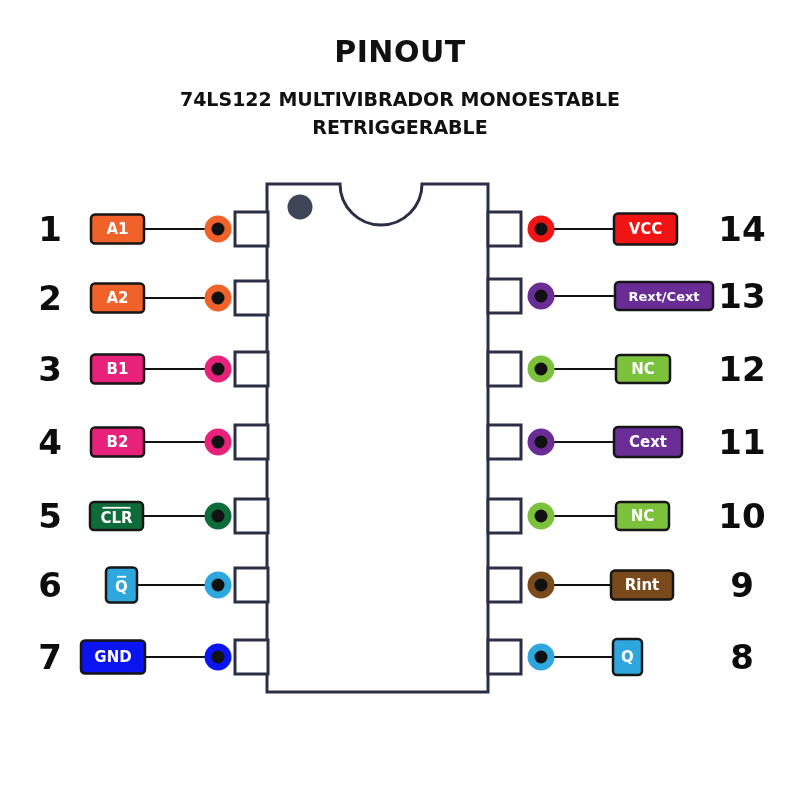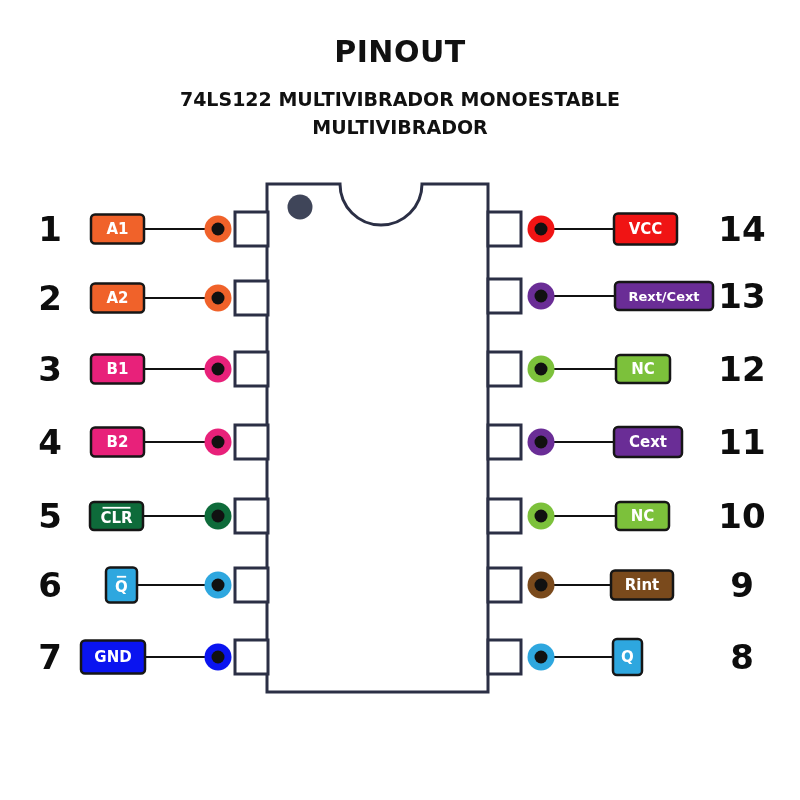--- a/index.html
+++ b/index.html
@@ -12,21 +12,21 @@
     .t-sub2 { top: 116px; font-size: 19px; }
     svg#diagram { position: absolute; left: 0; top: 0; }
     .pin-num { font-family: "DejaVu Sans", sans-serif; font-weight: bold; fill: #0d0d0d; }
     .lbl-text { font-family: "DejaVu Sans", sans-serif; font-weight: bold; fill: #ffffff; }
   </style>
 </head>
 <body>
 
 <h1 class="title t-main">PINOUT</h1>
 <div class="title t-sub1">74LS122 MULTIVIBRADOR MONOESTABLE</div>
-<div class="title t-sub2">MULTIVIBRADOR</div>
+<div class="title t-sub2">RETRIGGERABLE</div>
 
 <svg id="diagram" width="800" height="800" viewBox="0 0 800 800" xmlns="http://www.w3.org/2000/svg">
   <g id="chip-group">
     <path id="chip-body" d="M267,184 L340,184 A41,41 0 0 0 422,184 L488,184 L488,692 L267,692 Z" fill="#ffffff" stroke="#2b2f45" stroke-width="3"></path>
     <circle id="chip-dot" cx="300" cy="207" r="12.5" fill="#3f4559"></circle>
   </g>
   <g id="left-pins">
       <g>
         <rect x="235" y="212" width="33" height="34" fill="#ffffff" stroke="#2b2f45" stroke-width="3"></rect>
         <line x1="144" y1="229" x2="218" y2="229" stroke="#111111" stroke-width="2"></line>

